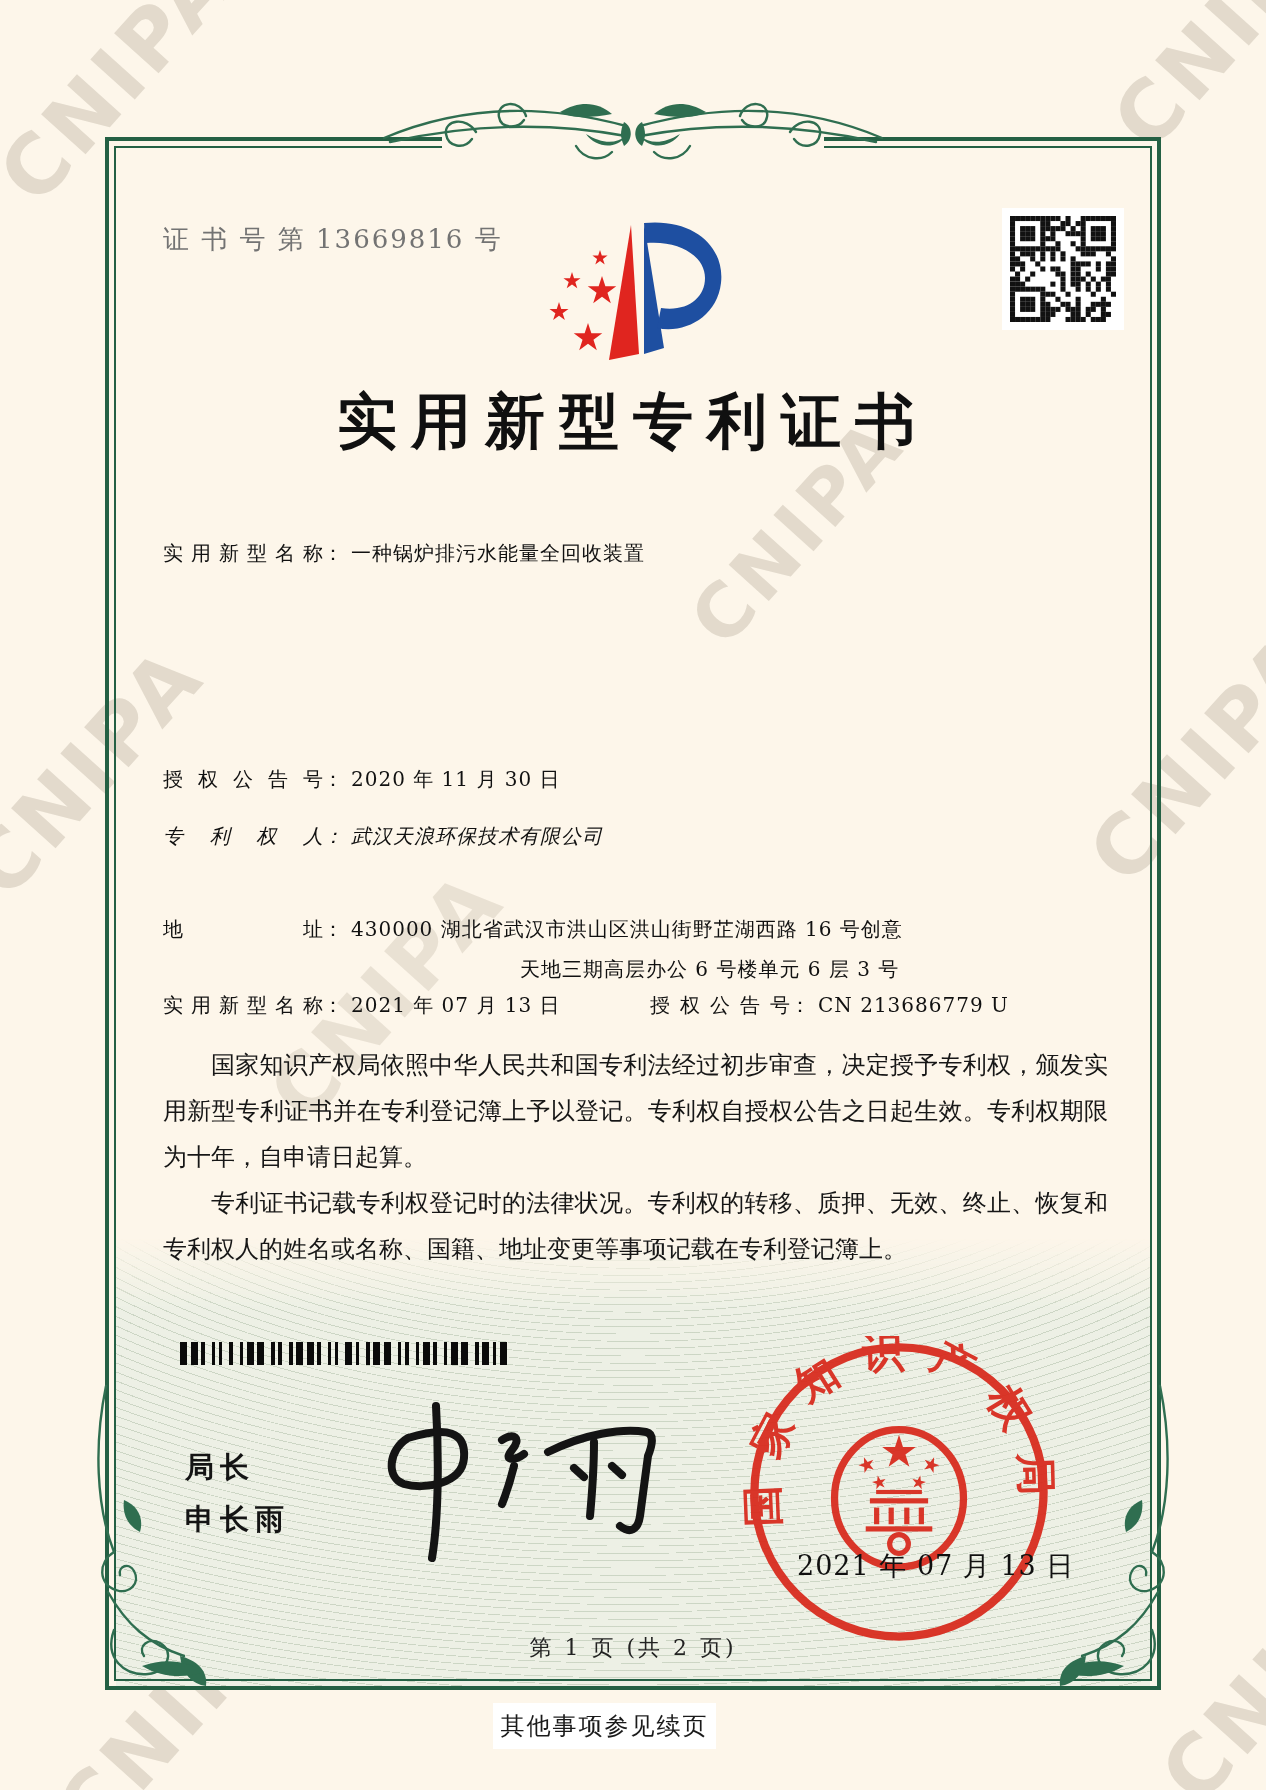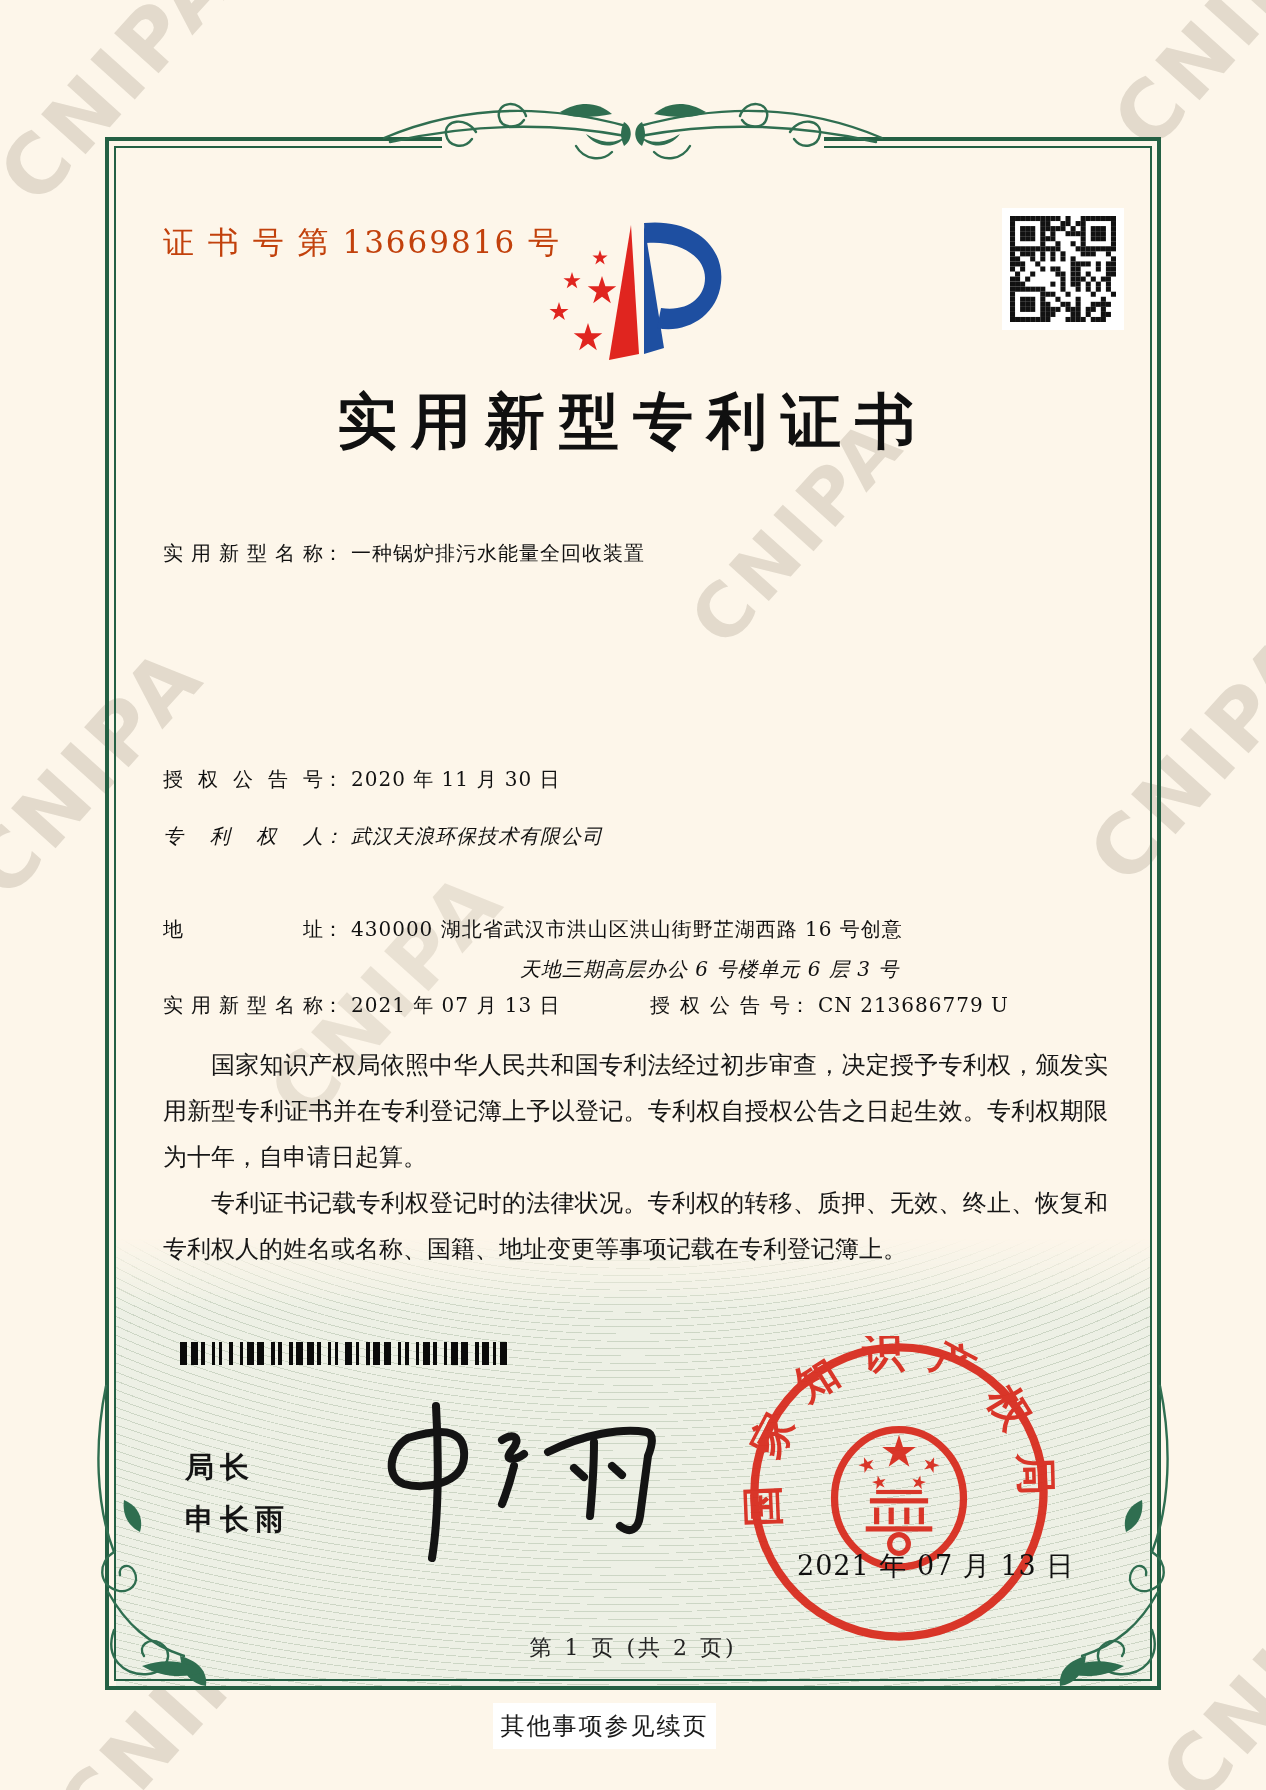--- a/index.html
+++ b/index.html
@@ -13,32 +13,32 @@
         background-color:#edf0e5;
         background-image:repeating-radial-gradient(1600px 900px at 50% -60%,
           rgba(135,158,128,.32) 0 1.5px, rgba(0,0,0,0) 1.5px 13px);
         -webkit-mask-image:linear-gradient(180deg,transparent,#000 70px);
         mask-image:linear-gradient(180deg,transparent,#000 70px);}
   
   .frame-a{position:absolute;left:105px;top:137px;right:105px;bottom:100px;border:4px solid #246044;z-index:2;}
   .frame-b{position:absolute;left:114px;top:146px;right:114px;bottom:109px;border:2px solid #246044;z-index:2;}
   .orn{position:absolute;z-index:3;}
   
-  .certno{position:absolute;left:163px;top:222px;font-size:31px;letter-spacing:2px;color:#c2410c;z-index:4;}
+  .certno{position:absolute;left:163px;top:222px;font-size:26px;letter-spacing:2px;color:#737373;z-index:4;}
   .logo{position:absolute;left:545px;top:220px;z-index:4;}
   .qrbox{position:absolute;left:1002px;top:208px;width:122px;height:122px;background:#fff;z-index:4;
          display:flex;align-items:center;justify-content:center;}
   .title{position:absolute;left:0;right:0;top:382px;text-align:center;font-size:60px;font-weight:700;
          letter-spacing:14px;color:#101010;z-index:4;}
   
   .row{position:absolute;left:163px;font-size:20px;color:#111;z-index:4;white-space:nowrap;}
   .lab{display:inline-block;width:160px;text-align:justify;text-align-last:justify;text-justify:inter-ideograph;vertical-align:top;}
   .colon{display:inline-block;margin-right:8px;}
   .val{letter-spacing:1px;}
-  .addr2{position:absolute;left:357px;top:40px;letter-spacing:1px;font-style:italic;}
+  .addr2{position:absolute;left:357px;top:40px;letter-spacing:1px;}
   .pair2{position:absolute;left:487px;top:0;}
   
   .bodytext{position:absolute;left:163px;top:1042px;width:945px;z-index:4;
             font-size:24px;line-height:46px;text-align:justify;color:#161616;}
   .bodytext p{margin:0;text-indent:2em;}
   
   .barcode{position:absolute;left:180px;top:1342px;width:327px;height:23px;display:flex;z-index:4;}
   .bc-bar{background:#0a0a0a;flex-basis:0;}
   .bc-gap{background:transparent;flex-basis:0;}
   

